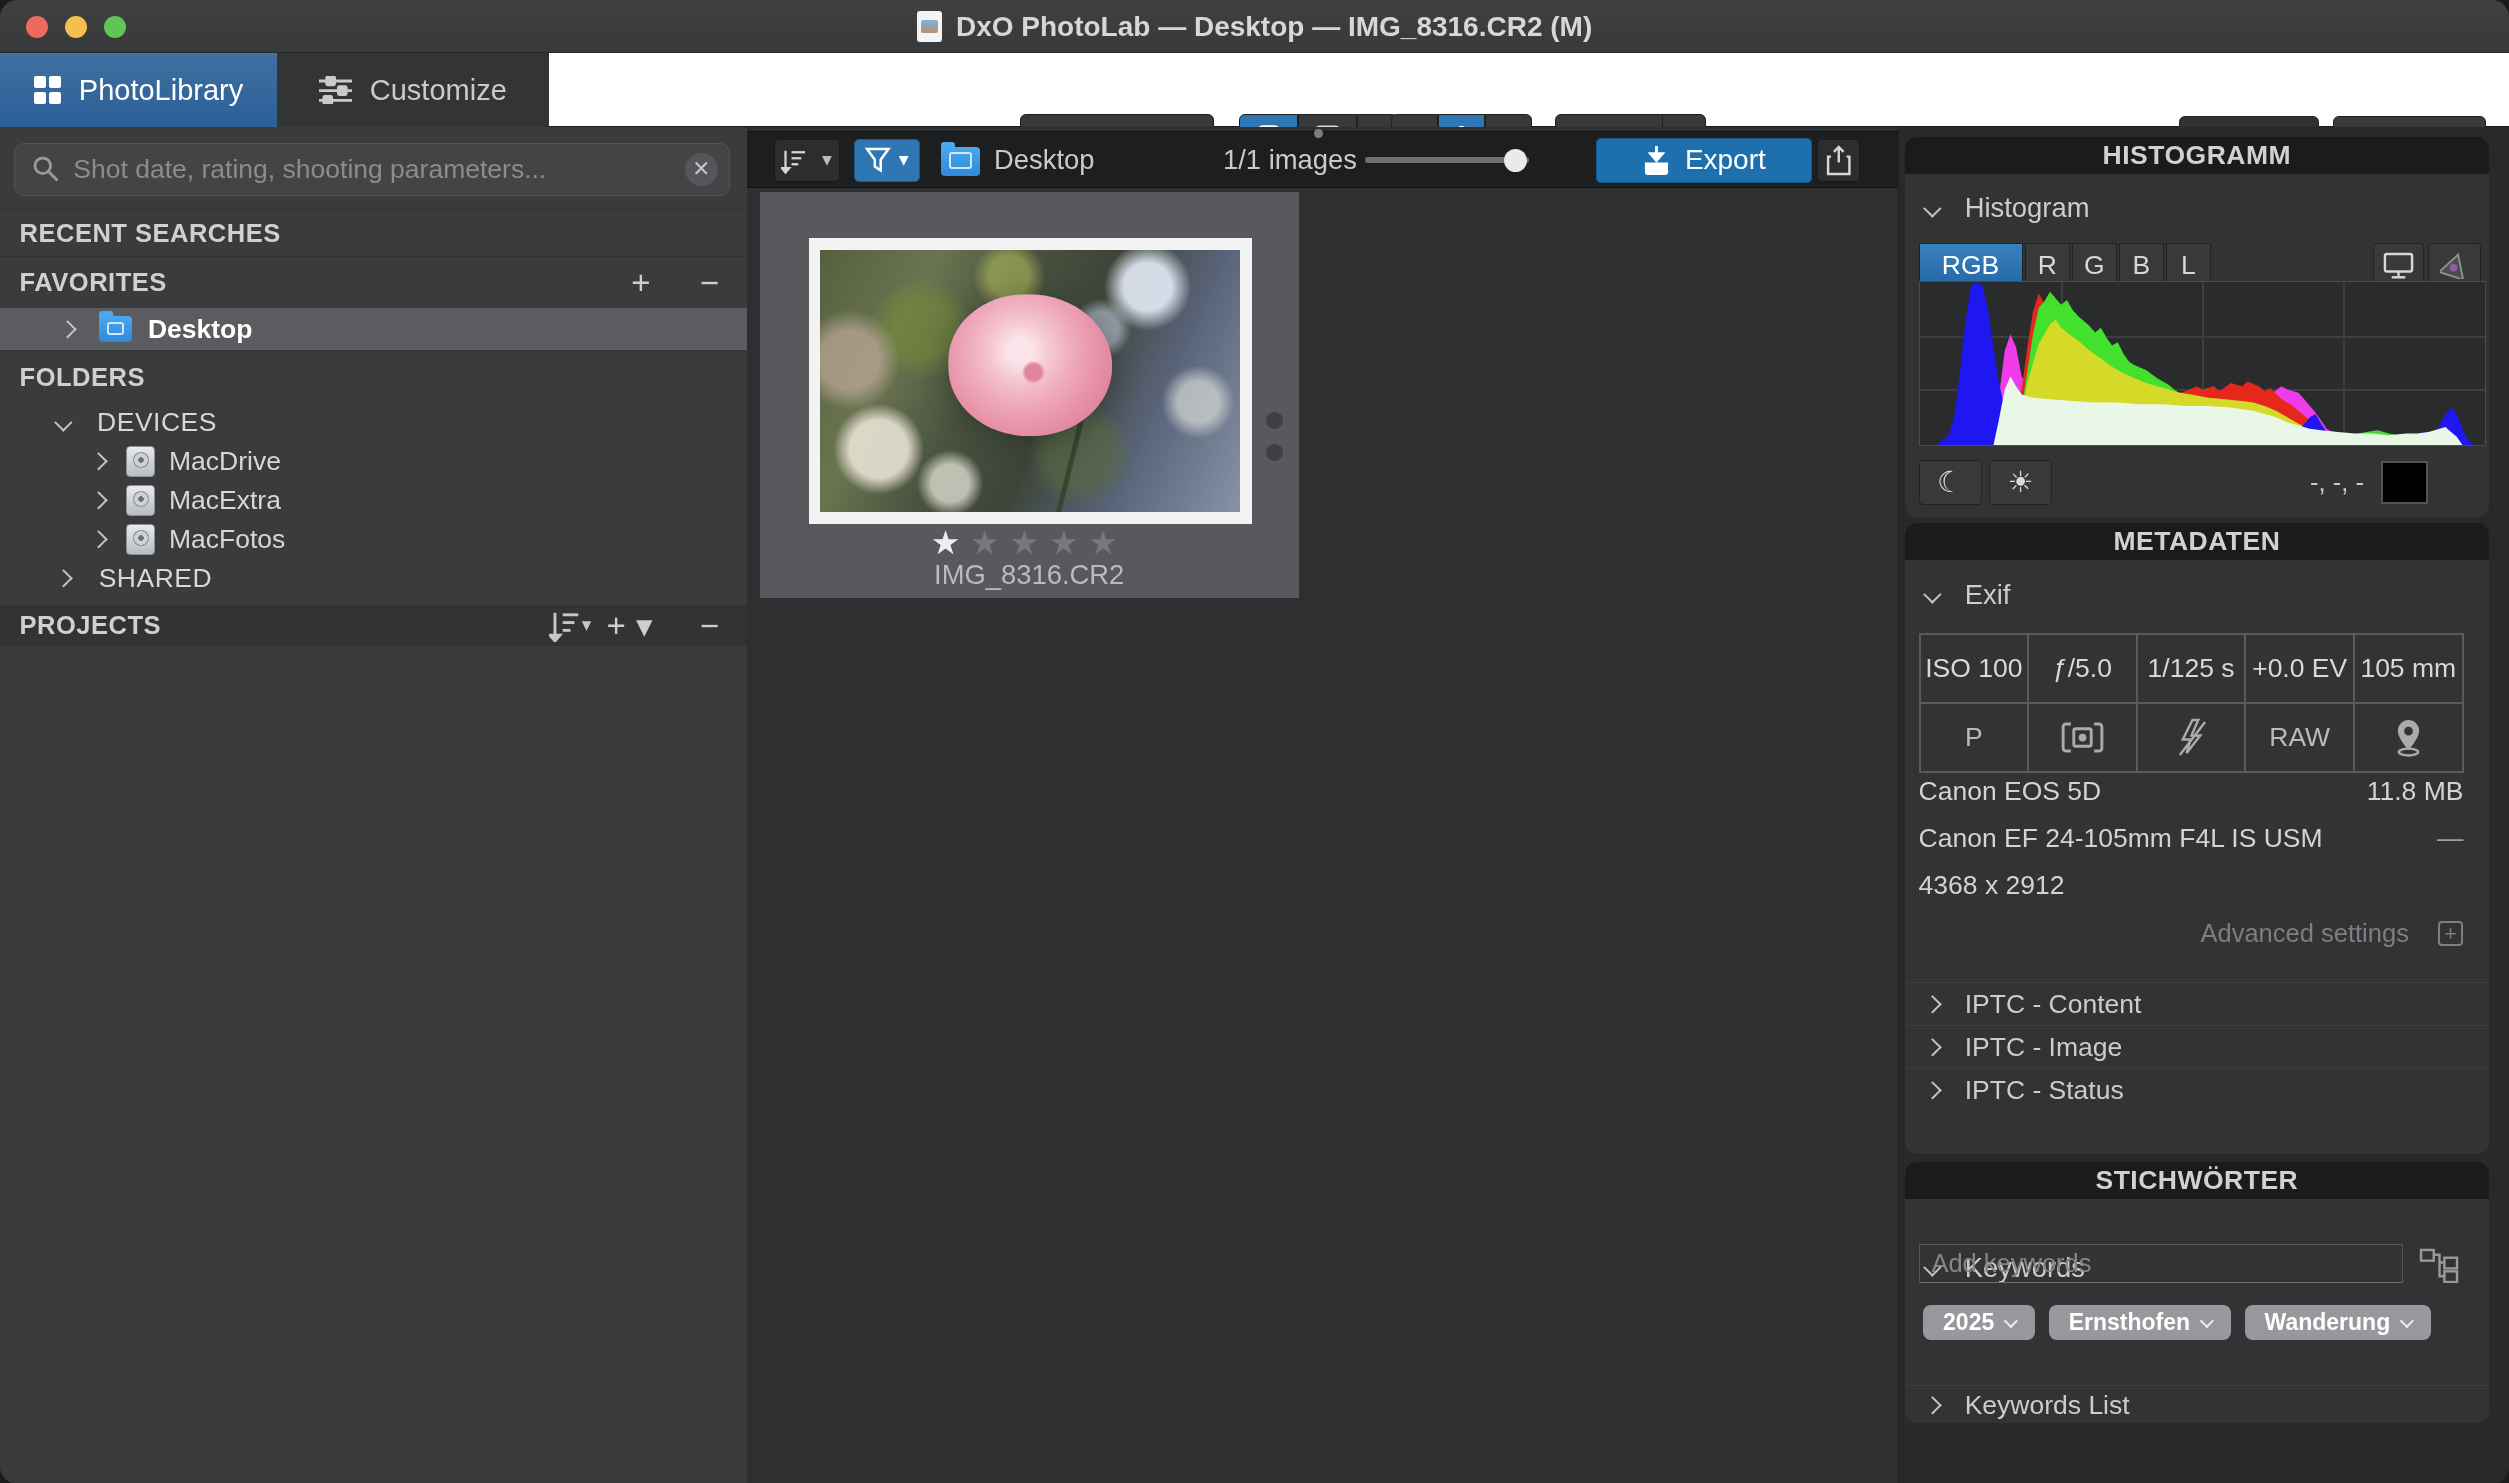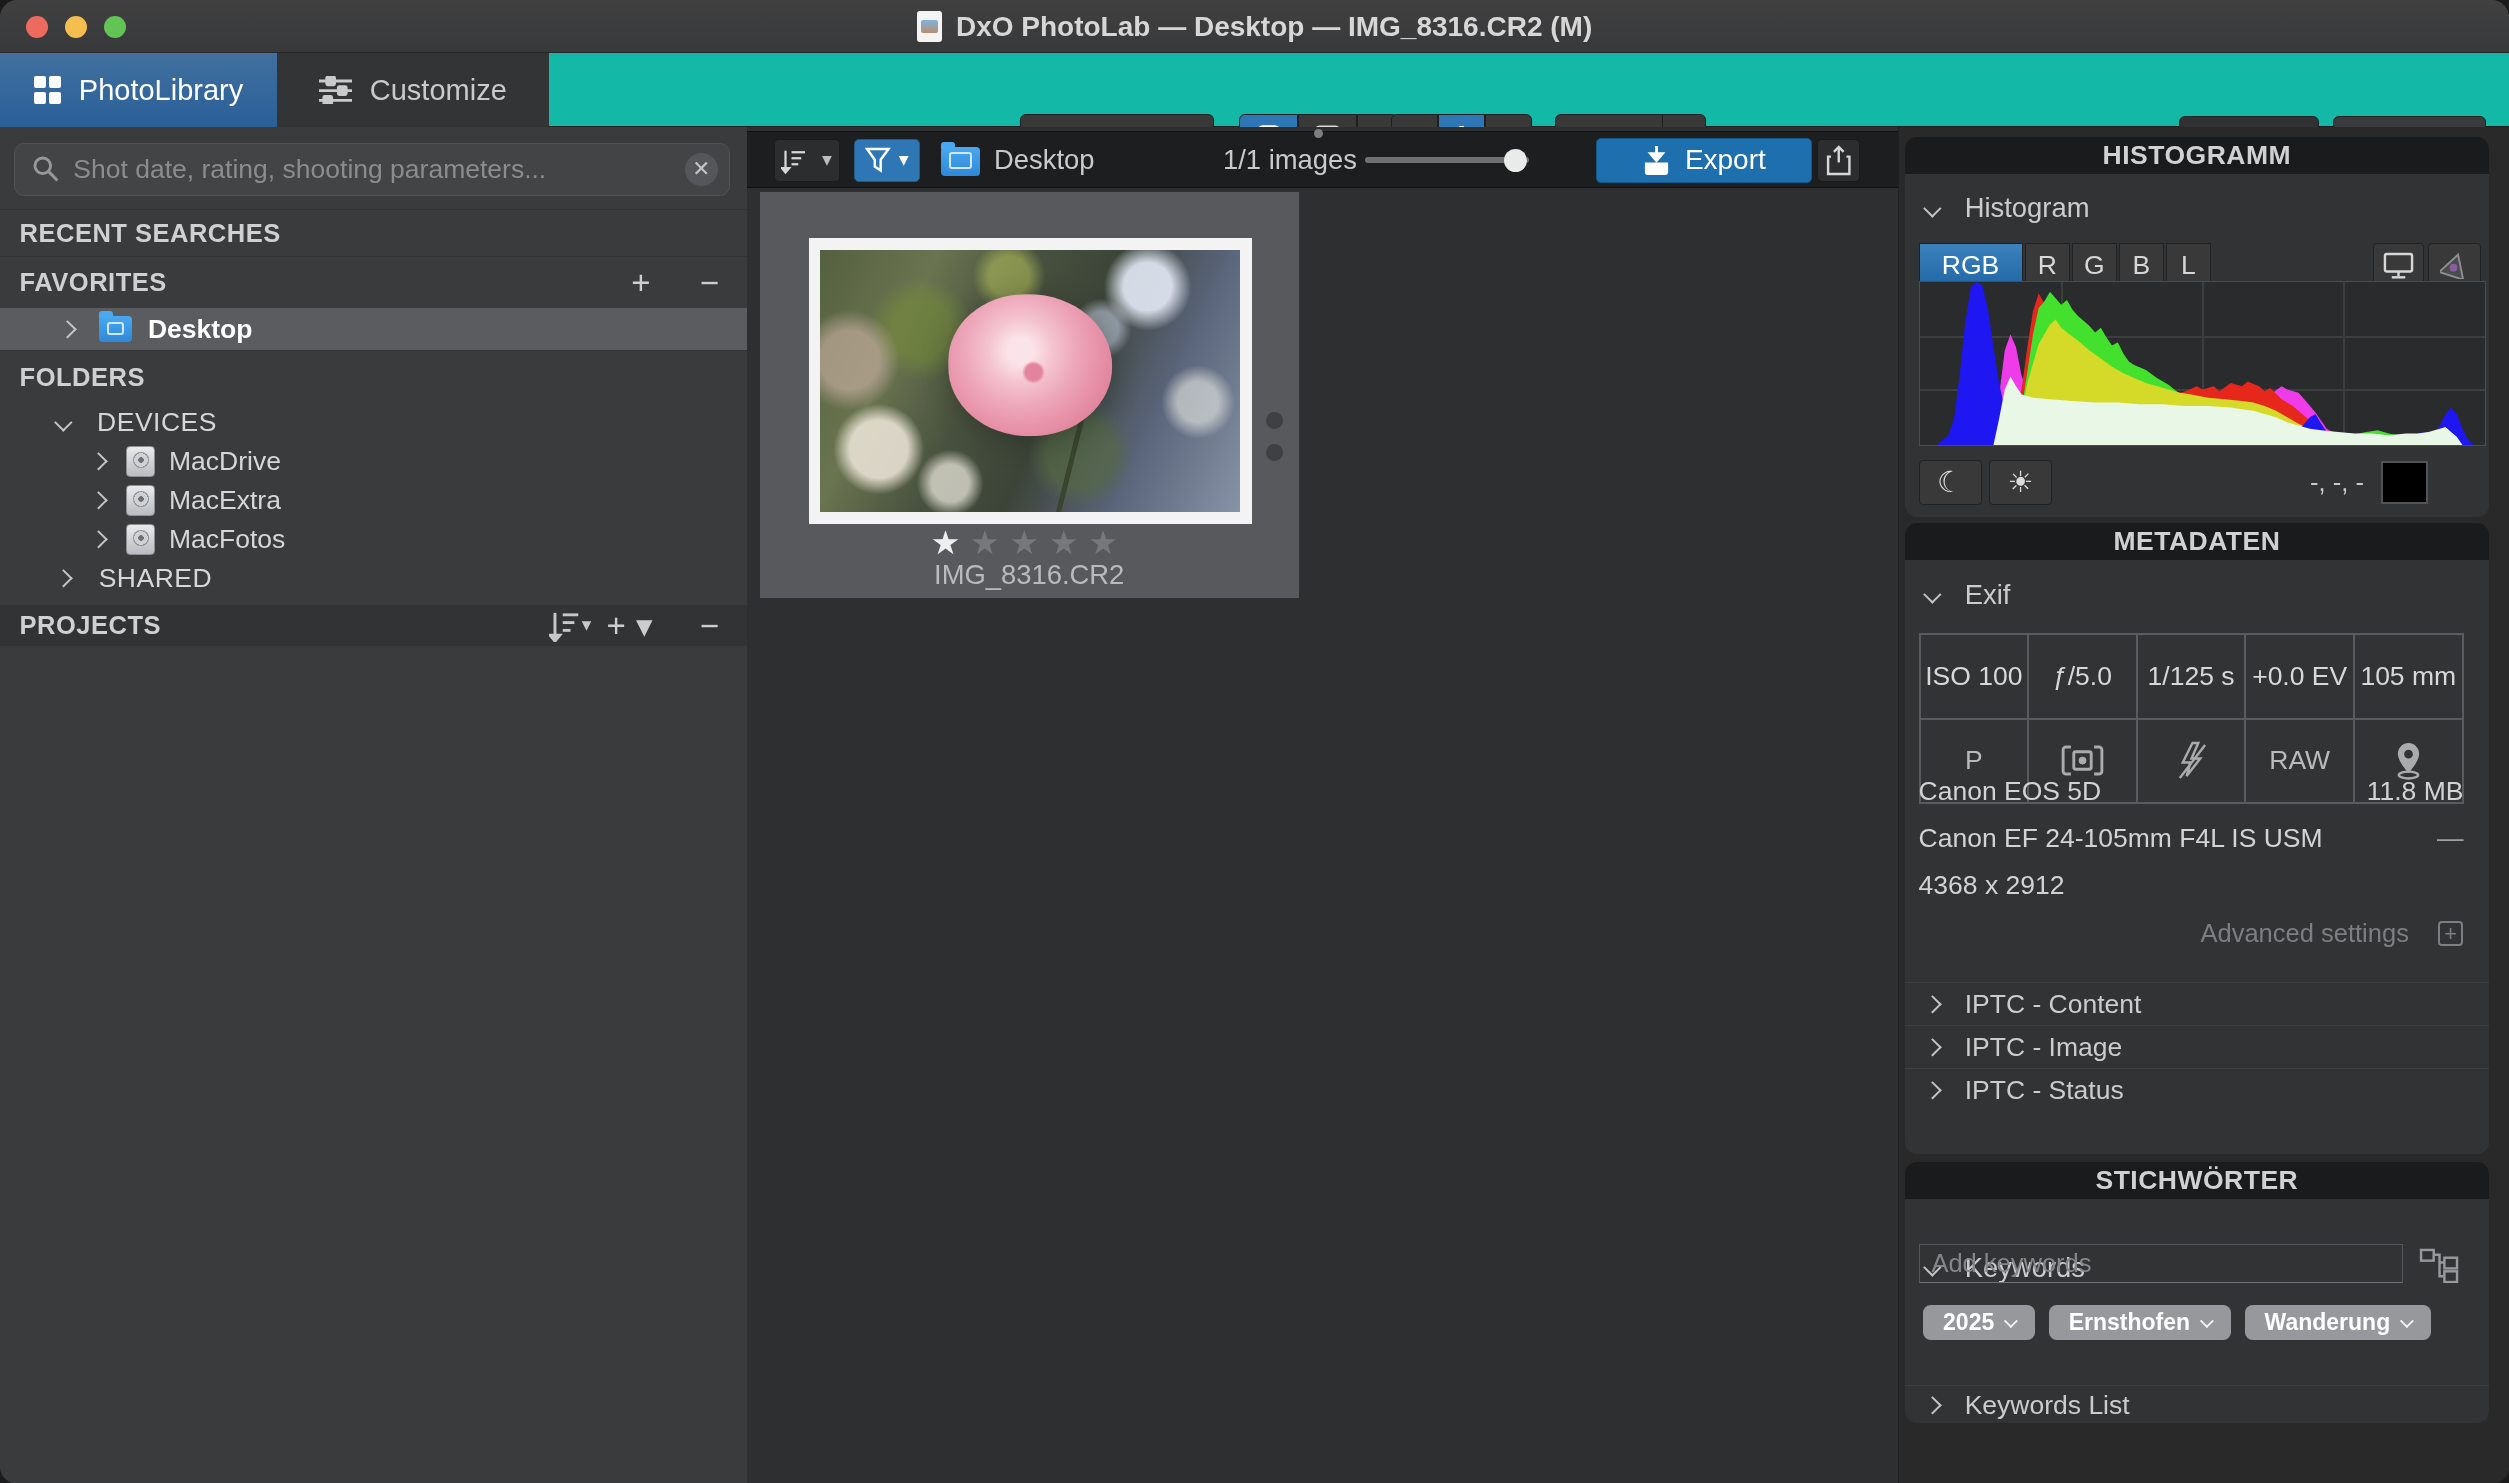--- a/index.html
+++ b/index.html
@@ -13,21 +13,21 @@
   .lights{position:absolute;left:25.5px;top:15.7px;display:flex;gap:16.7px;}
   .light{width:22.5px;height:22.5px;border-radius:50%;}
   .light.red{background:#ed6a5e;} .light.yellow{background:#f5bf4f;} .light.green{background:#61c455;}
   .wintitle{position:absolute;left:0;right:0;top:0;height:53px;display:flex;align-items:center;
             justify-content:center;gap:13.7px;color:#d7d7d8;font-size:28px;font-weight:700;}
   .docicon{width:25.5px;height:31px;background:#f4f4f5;border-radius:2.9px;position:relative;}
   .docicon:after{content:"";position:absolute;left:3.9px;top:8.8px;right:3.9px;height:13.7px;
             background:linear-gradient(#7fb2e0,#b98f6e);border-radius:2px;}
 
   
-  .tabbar{position:absolute;left:0;top:53px;right:0;height:74px;background:#14b8a6;border-bottom:1px solid #1a1b1c;}
+  .tabbar{position:absolute;left:0;top:53px;right:0;height:74px;background:#ffffff;border-bottom:1px solid #1a1b1c;}
   .tab{position:absolute;top:0;height:74px;display:flex;align-items:center;justify-content:center;
        gap:17.6px;font-size:29px;}
   .tab.pl{left:0;width:277px;background:linear-gradient(#41709f,#2a5f98);color:#fff;}
   .tab.cz{left:277px;width:272px;background:#333435;color:#c9cacb;}
   .gridicon{display:grid;grid-template-columns:11.8px 11.8px;grid-template-rows:11.8px 11.8px;gap:3.9px;}
   .gridicon i{background:currentColor;border-radius:2px;}
   .tbtn{position:absolute;top:61px;height:55px;background:#39393a;border:1px solid #1e1f20;border-radius:5.9px;
         display:flex;align-items:center;justify-content:center;gap:13.7px;color:#dcdcdd;font-size:27.4px;}
   .caret{font-size:19.6px;color:#bcbdbe;line-height:1;}
   .btngroup{position:absolute;top:61px;display:flex;}
@@ -122,21 +122,21 @@
   .plot{position:absolute;left:13.7px;top:144px;width:567px;height:165px;background:#2a2b2c;border:1px solid #4b4c4d;}
   .plot .gv{position:absolute;top:0;bottom:0;width:2px;background:#3d3e3f;}
   .plot .gh{position:absolute;left:0;right:0;height:2px;background:#3d3e3f;}
   .plot svg{position:absolute;left:0;top:0;}
   .hb-row{position:absolute;top:323px;left:0;right:0;height:45px;}
   .hbtn{position:absolute;top:0;width:63px;height:45px;background:#39393a;border:1px solid #212223;border-radius:3.9px;
         display:flex;align-items:center;justify-content:center;color:#d9dadb;font-size:29px;}
   .histvals{position:absolute;right:125px;top:0;height:45px;display:flex;align-items:center;color:#c9cacb;font-size:25.5px;}
   .swatch{position:absolute;right:61px;top:1px;width:47px;height:43px;background:#000;border:2px solid #525355;}
 
-  .exifgrid{position:absolute;left:13.7px;top:110px;width:545px;height:171px;display:grid;
+  .exifgrid{position:absolute;left:13.7px;top:110px;width:545px;height:140px;display:grid;
         grid-template-columns:repeat(5,1fr);grid-template-rows:1fr 1fr;border:1px solid #5a5b5e;}
   .ecell{border:1px solid #5a5b5e;display:flex;align-items:center;justify-content:center;
         color:#d7d8d9;font-size:26.5px;}
   .mrow{position:absolute;left:13.7px;right:25.5px;display:flex;justify-content:space-between;
         color:#d2d3d4;font-size:26.5px;}
   .adv{position:absolute;right:25.5px;display:flex;align-items:center;gap:11.8px;color:#7d7e81;font-size:25.5px;}
   .advbox{width:25.5px;height:25.5px;border:2px solid #7d7e81;border-radius:3.9px;display:flex;align-items:center;
         justify-content:center;font-size:21.6px;line-height:1;color:#7d7e81;}
   .iptc{position:absolute;left:0;right:0;}
   .iptcrow{height:43px;display:flex;align-items:center;gap:25.5px;padding-left:21.6px;color:#cbccce;

